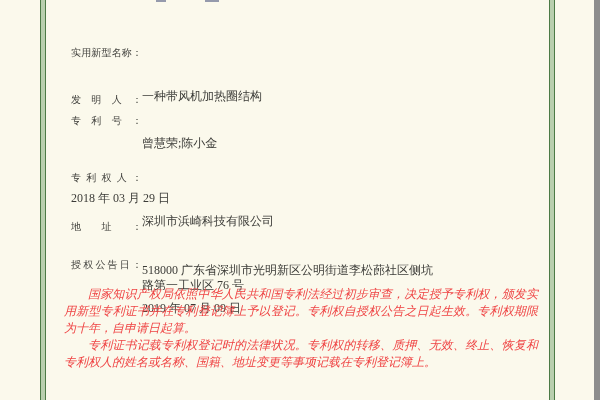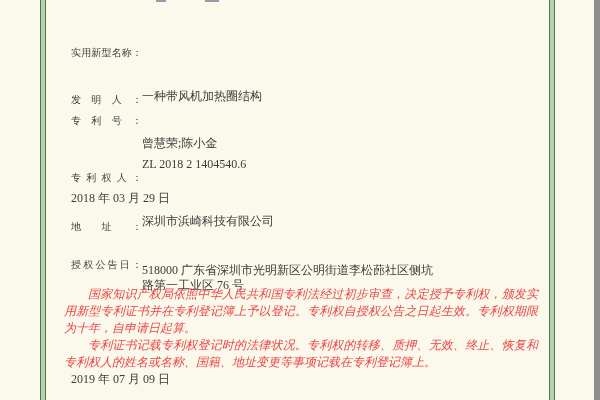--- a/index.html
+++ b/index.html
@@ -34,21 +34,21 @@
   }
   .lbl{
     display:inline-block;width:71px;flex:0 0 71px;
     font-size:10px;letter-spacing:0;
     text-align:justify;text-align-last:justify;
     color:#42423e;
   }
   .val{color:#3b3b37;margin-top:44px;}
   .val-wrap{white-space:normal;width:300px;}
   .pair2{position:absolute;left:219px;top:0;display:flex;}
-  .row7{width:470px;flex-direction:column;}
+  .row7{width:470px;}
 
   
   .legal{
     position:absolute;left:64px;top:286px;width:474px;
     font-size:12px;line-height:17px;
     font-style:italic;
     color:#ef4444;
     text-align:justify;
   }
   .legal p{margin:0;text-indent:2em;}
@@ -67,21 +67,20 @@
   <span class="val">一种带风机加热圈结构</span>
 </div>
 
 <div class="row" style="top:92px">
   <span class="lbl">发明人：</span>
   <span class="val">曾慧荣;陈小金</span>
 </div>
 
 <div class="row" style="top:113px">
   <span class="lbl">专利号：</span>
-  <span class="val">ZL 2018 2 1404540.6</span>
 </div>
 
 <div class="row" style="top:147px">
   <span class="val">2018 年 03 月 29 日</span>
 </div>
 
 <div class="row" style="top:170px">
   <span class="lbl">专利权人：</span>
   <span class="val">深圳市浜崎科技有限公司</span>
 </div>

